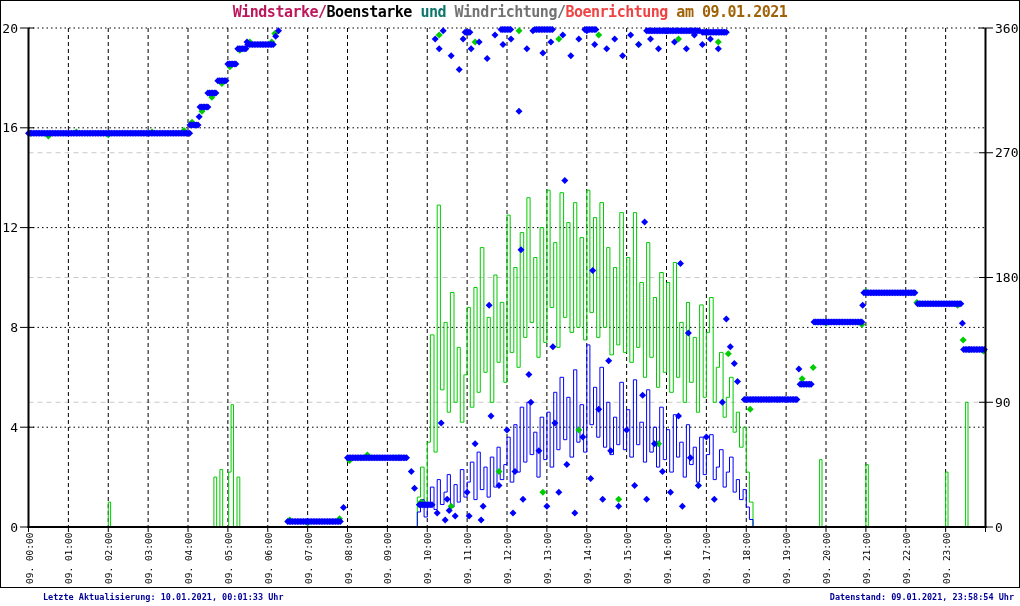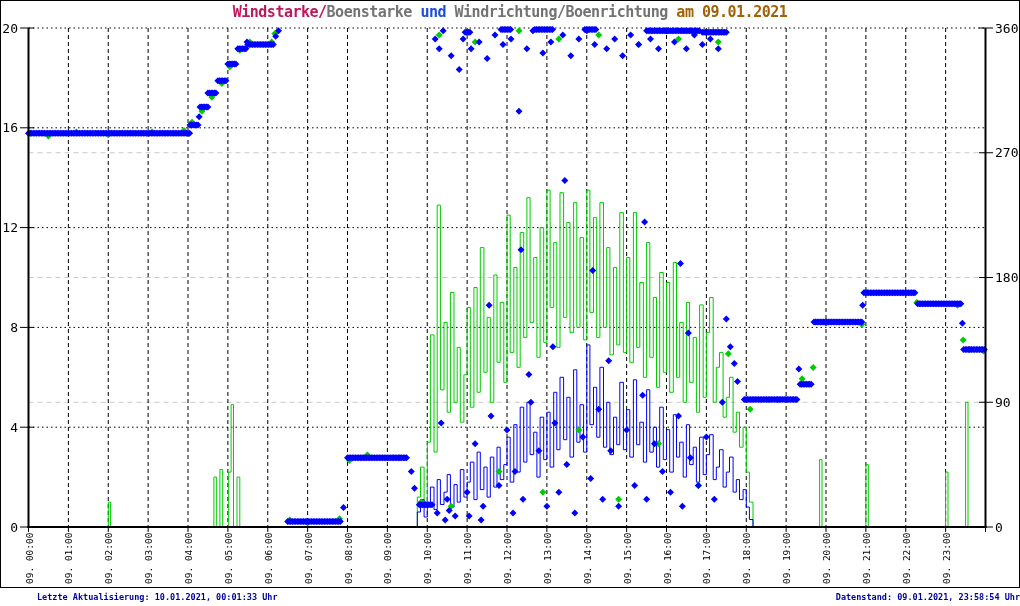--- a/index.html
+++ b/index.html
@@ -5,28 +5,28 @@
   html,body{margin:0;padding:0;background:#fff;}
   body{width:1020px;height:606px;position:relative;overflow:hidden;
        font-family:"DejaVu Sans Mono","Liberation Mono",monospace;}
   .frame{position:absolute;left:0;top:0;width:1018px;height:604px;border:1px solid #000;}
   .title{position:absolute;left:0;top:3px;width:100%;text-align:center;
          font-size:15px;font-weight:bold;letter-spacing:-0.5px;white-space:pre;}
   .plot{position:absolute;left:0;top:0;}
   .statusbar{position:absolute;left:0;right:0;bottom:0;height:18px;border-top:1px solid #000;
              display:flex;justify-content:space-between;align-items:center;background:#fff;}
   .statusbar div{font-size:8.5px;font-weight:bold;color:#000099;white-space:pre;}
-  .statusbar .l{padding-left:37px;} .statusbar .r{margin-right:0;}
+  .statusbar .l{margin-left:6px;padding-left:37px;} .statusbar .r{margin-right:6px;}
 </style>
 </head>
 <body>
 
 <div class="frame"></div>
 
-<div class="title"><span style="color: #be185d;">Windstarke/</span><span style="color: #737373;">Boenstarke</span><span style="color: #1d4ed8;"> und </span><span style="color: #737373;">Windrichtung/</span><span style="color: #737373;">Boenrichtung</span><span style="color: #a16207;"> am 09.01.2021</span></div>
+<div class="title"><span style="color: #be185d;">Windstarke/</span><span style="color: #000000;">Boenstarke</span><span style="color: #0f766e;"> und </span><span style="color: #737373;">Windrichtung/</span><span style="color: #ef4444;">Boenrichtung</span><span style="color: #a16207;"> am 09.01.2021</span></div>
 
 <svg class="plot" width="1020" height="606" viewBox="0 0 1020 606">
     <line x1="28.5" x2="985.5" y1="402.25" y2="402.25" stroke="#c9c9c9" stroke-width="1" stroke-dasharray="5 4"></line>
     <line x1="28.5" x2="985.5" y1="277.5" y2="277.5" stroke="#c9c9c9" stroke-width="1" stroke-dasharray="5 4"></line>
     <line x1="28.5" x2="985.5" y1="152.75" y2="152.75" stroke="#c9c9c9" stroke-width="1" stroke-dasharray="5 4"></line>
     <line x1="28.5" x2="985.5" y1="427.2" y2="427.2" stroke="#000000" stroke-width="1" stroke-dasharray="1.5 3"></line>
     <line x1="28.5" x2="985.5" y1="327.4" y2="327.4" stroke="#000000" stroke-width="1" stroke-dasharray="1.5 3"></line>
     <line x1="28.5" x2="985.5" y1="227.60000000000002" y2="227.60000000000002" stroke="#000000" stroke-width="1" stroke-dasharray="1.5 3"></line>
     <line x1="28.5" x2="985.5" y1="127.80000000000001" y2="127.80000000000001" stroke="#000000" stroke-width="1" stroke-dasharray="1.5 3"></line>
     <line x1="28.5" x2="985.5" y1="28" y2="28" stroke="#000000" stroke-width="1" stroke-dasharray="1.5 3"></line>

